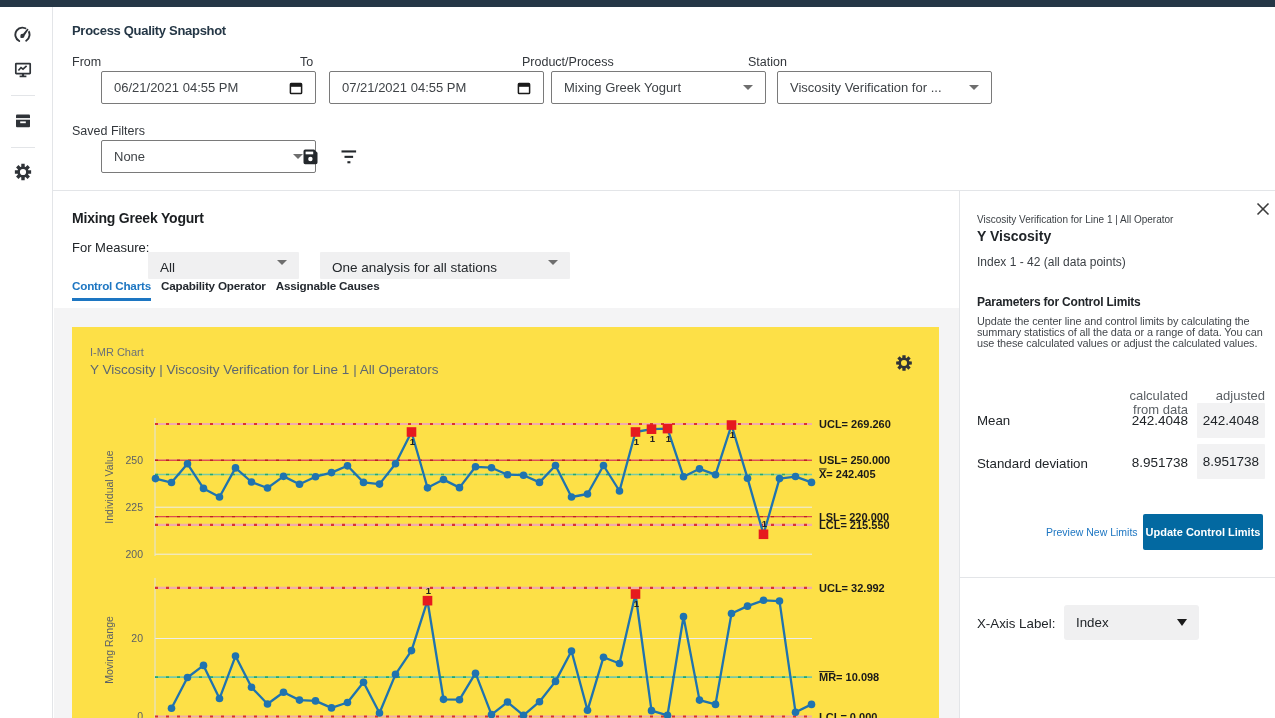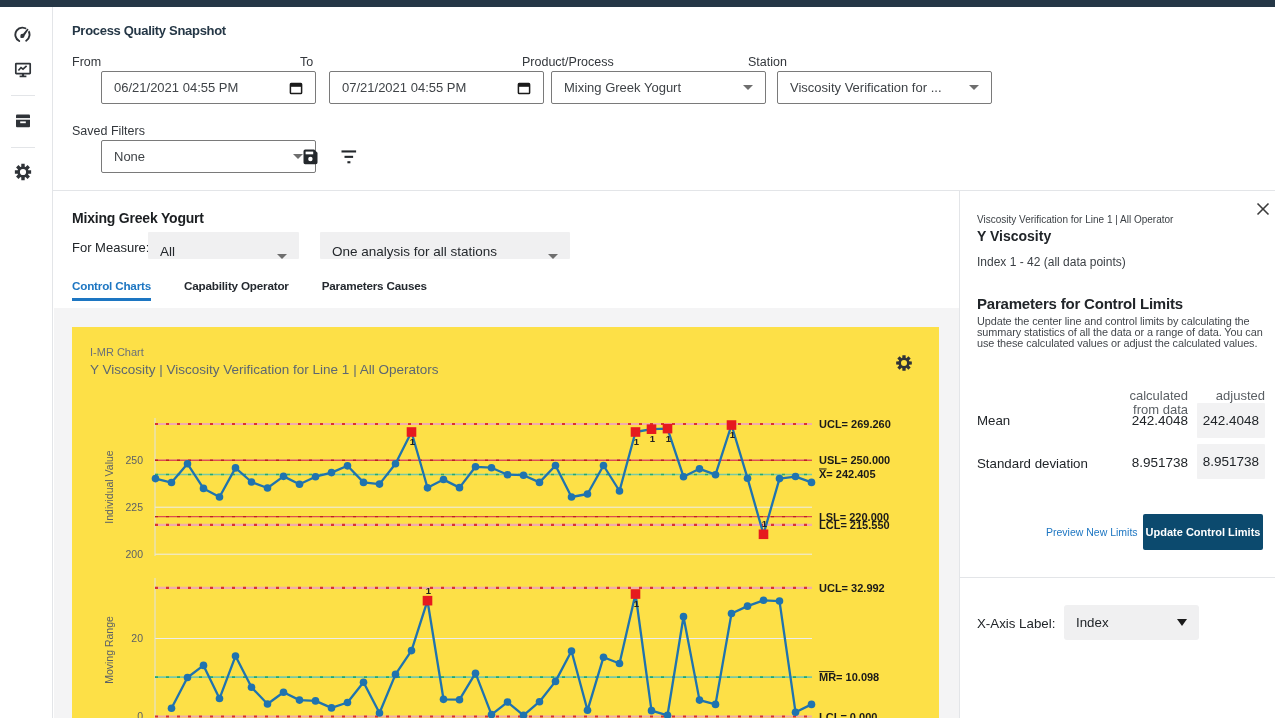--- a/index.html
+++ b/index.html
@@ -23,49 +23,49 @@
     font-size:13px; color:#3f4347; display:flex; align-items:center; padding:0 12px; cursor:pointer;margin-left:29px;
   }
   .f-input .val { flex:1 1 auto; white-space:nowrap; overflow:hidden; }
   .chev { width:0; height:0; border-left:5px solid transparent; border-right:5px solid transparent; border-top:5px solid #6e6e6e; flex:0 0 auto; }
   .divider-h { left:53px; top:190px; width:1222px; height:1px; background:#e3e5e8; }
   
   .main-heading { left:72px; top:210px; font-size:14px; font-weight:bold; letter-spacing:-0.2px; color:#1b1e21; }
   .fm-label { left:72px; top:240px; font-size:13px; color:#212529; }
   .g-select {
     position:absolute; height:27px; background:#f0f0f1; border-radius:1px; font-size:13.5px; color:#24282c;
-    display:flex; align-items:flex-end; padding:0 12px; cursor:pointer;
+    display:flex; align-items:flex-start; padding:8px 12px; cursor:pointer;margin-top:20px;
   }
   .g-select .val { flex:1 1 auto; }
   .g-select .chev { border-left-width:5px; border-right-width:5px; border-top-width:5px; }
-  .tabs-row { position:absolute; left:72px; top:279px; display:flex; gap:33px; }
+  .tabs-row { position:absolute; left:72px; top:279px; display:flex; gap:10px; }
   .tab { font-size:11.7px; font-weight:bold; letter-spacing:-0.2px; color:#24292f; cursor:pointer;
          padding-bottom:6px; border-bottom:3px solid transparent; }
   .tab.active { color:#1d76c2; border-bottom-color:#1d76c2; }
   .gray-area { left:54px; top:308px; width:905px; height:410px; background:#f4f4f5; }
   .card { left:72px; top:327px; width:867px; height:391px; background:#fde047; }
   .card-type { left:18px; top:19px; font-size:11px; color:#6b7079; position:absolute; }
   .card-title { left:18px; top:35px; font-size:13.5px; color:#5d6771; font-weight:500; position:absolute; }
   .gear-btn { position:absolute; left:823px; top:27px; width:18px; height:18px; cursor:pointer; }
   
   .vdivider { left:959px; top:191px; width:1px; height:527px; background:#e3e5e8; }
   .rpanel { left:960px; top:191px; width:315px; height:527px; background:#fff; }
   .close-x { left:1255px; top:201px; width:16px; height:16px; cursor:pointer; position:absolute; }
   .rp-subtitle { left:977px; top:214px; font-size:10px; color:#3a3f44; }
   .rp-title { left:977px; top:228px; font-size:14px; font-weight:bold; color:#212529; }
   .rp-note { left:977px; top:255px; font-size:12px; color:#3a3f44; }
-  .rp-section { left:977px; top:295px; font-size:15px; letter-spacing:-0.2px; font-weight:bold; color:#212529; }
+  .rp-section { left:977px; top:295px; font-size:12px; letter-spacing:-0.2px; font-weight:bold; color:#212529; }
   .rp-desc { left:977px; top:316px; width:302px; font-size:10.9px; line-height:10.8px; color:#44484d; letter-spacing:-0.1px; }
   .rp-colhead { position:absolute; top:353px; font-size:13px; line-height:13.5px; color:#5a5f64; text-align:right;margin-top:36px; }
   .rp-rowlabel { position:absolute; left:977px; font-size:13.3px; color:#212529; }
   .rp-calc { position:absolute; width:80px; font-size:13.5px; color:#212529; text-align:right; }
   .rp-adj { position:absolute; left:1197px; width:68px; height:35px; background:#f2f2f3; border-radius:1px;
             font-size:13.5px; color:#212529; display:flex; align-items:center; justify-content:flex-end; padding-right:6px; }
   .rp-link { left:1046px; top:526px; font-size:10.5px; color:#1d76c2; cursor:pointer; position:absolute; }
-  .rp-btn { left:1143px; top:514px; width:120px; height:36px; background:#0c4a6e; border-radius:2px; color:#fff;
+  .rp-btn { left:1143px; top:514px; width:120px; height:36px; background:#0369a1; border-radius:2px; color:#fff;
             font-size:11px; font-weight:bold; display:flex; align-items:center; justify-content:center; cursor:pointer; position:absolute; }
   .rp-div2 { left:960px; top:577px; width:315px; height:1px; background:#e3e5e8; position:absolute; }
   .rp-xaxis-label { left:977px; top:616px; font-size:13.3px; color:#212529; position:absolute; }
   .rp-xaxis-select { left:1064px; top:605px; width:135px; height:35px; background:#f0f0f1; border-radius:3px;
                      font-size:13.3px; color:#212529; display:flex; align-items:center; padding:0 12px; cursor:pointer; position:absolute; }
   .rp-xaxis-select .val { flex:1 1 auto; }
   .tri-dark { width:0; height:0; border-left:5.5px solid transparent; border-right:5.5px solid transparent; border-top:7px solid #1b1b1b; }
   svg text { font-family:"Liberation Sans", sans-serif; }
 </style>
 </head>
@@ -172,21 +172,21 @@
     <span class="chev"></span>
   </div>
   <div class="g-select" style="left:320px; top:232px; width:250px">
     <span class="val">One analysis for all stations</span>
     <span class="chev"></span>
   </div>
 
   <div class="tabs-row">
     <div class="tab active">Control Charts</div>
     <div class="tab">Capability Operator</div>
-    <div class="tab">Parameters Causes</div>
+    <div class="tab">Assignable Causes</div>
   </div>
 
   <div class="abs gray-area"></div>
 
   <div class="abs card">
     <div class="card-type">I-MR Chart</div>
     <div class="card-title">Y Viscosity | Viscosity Verification for Line 1 | All Operators</div>
     <div class="gear-btn">
       <svg width="18" height="18" viewBox="0 0 18 18">
           <g>

